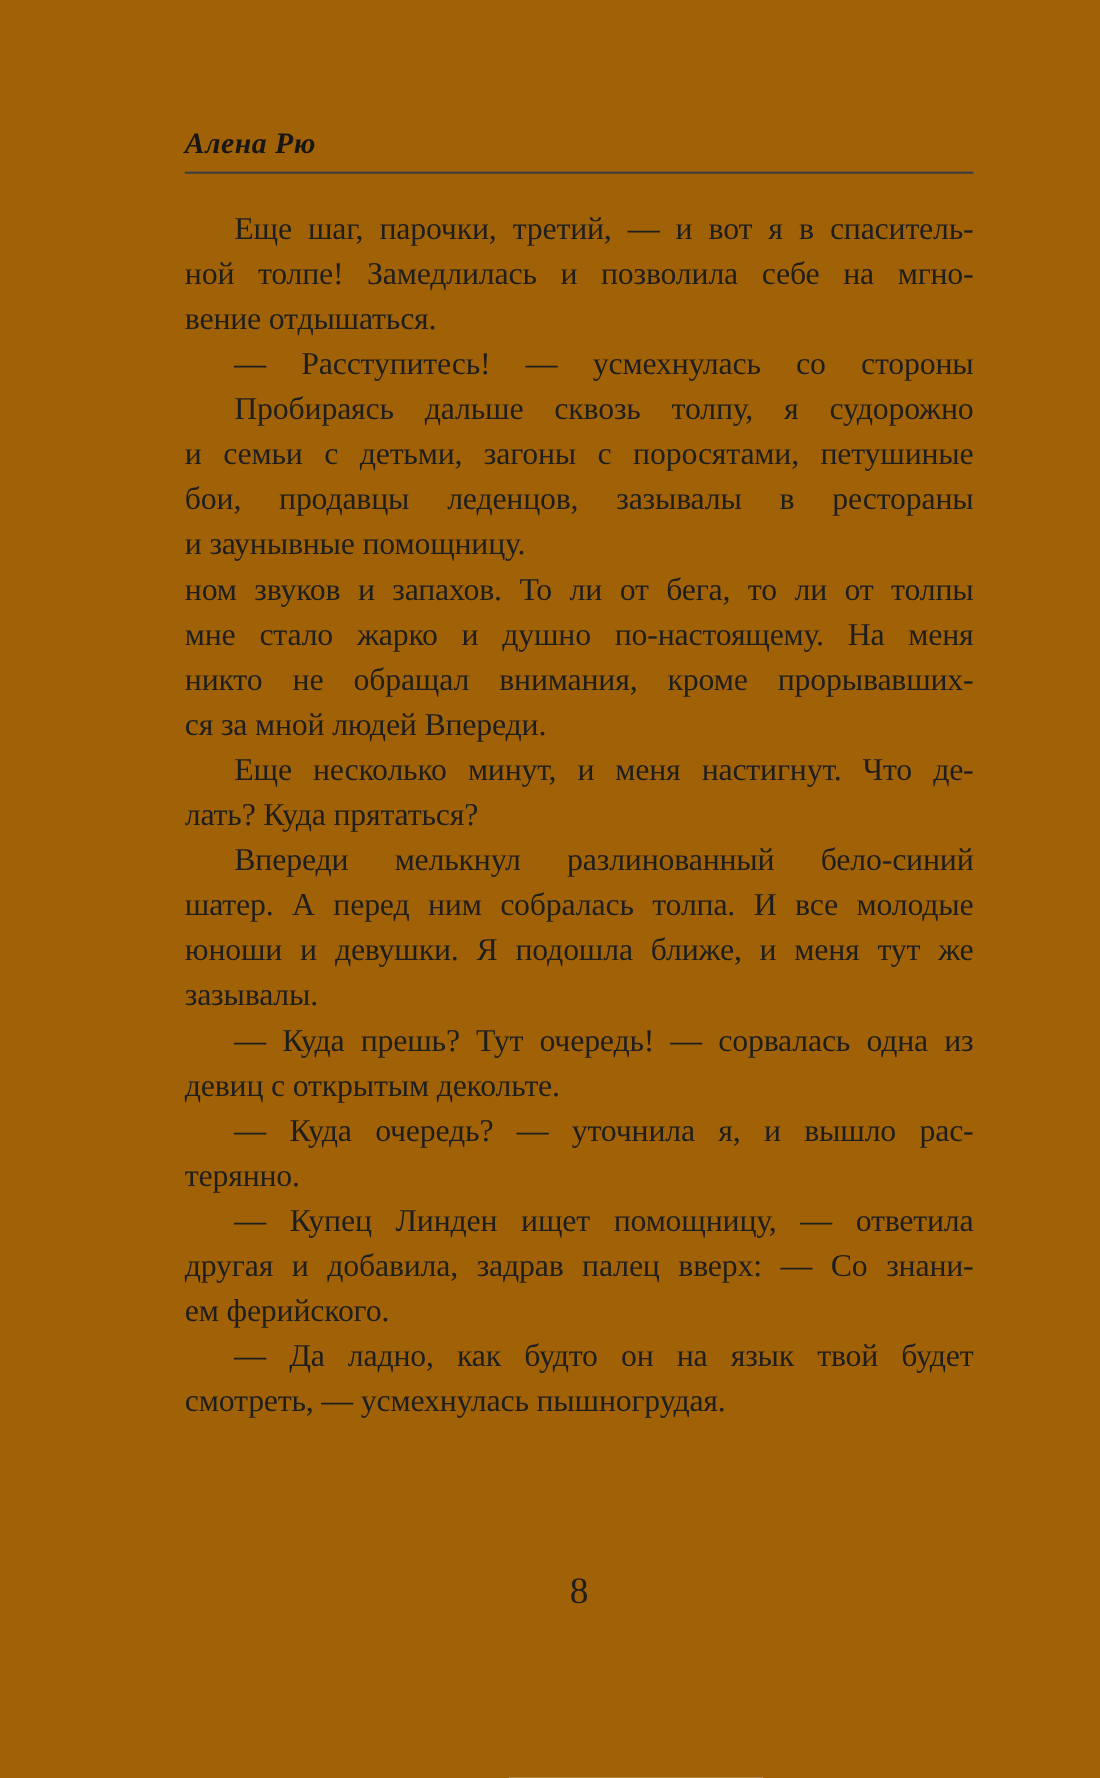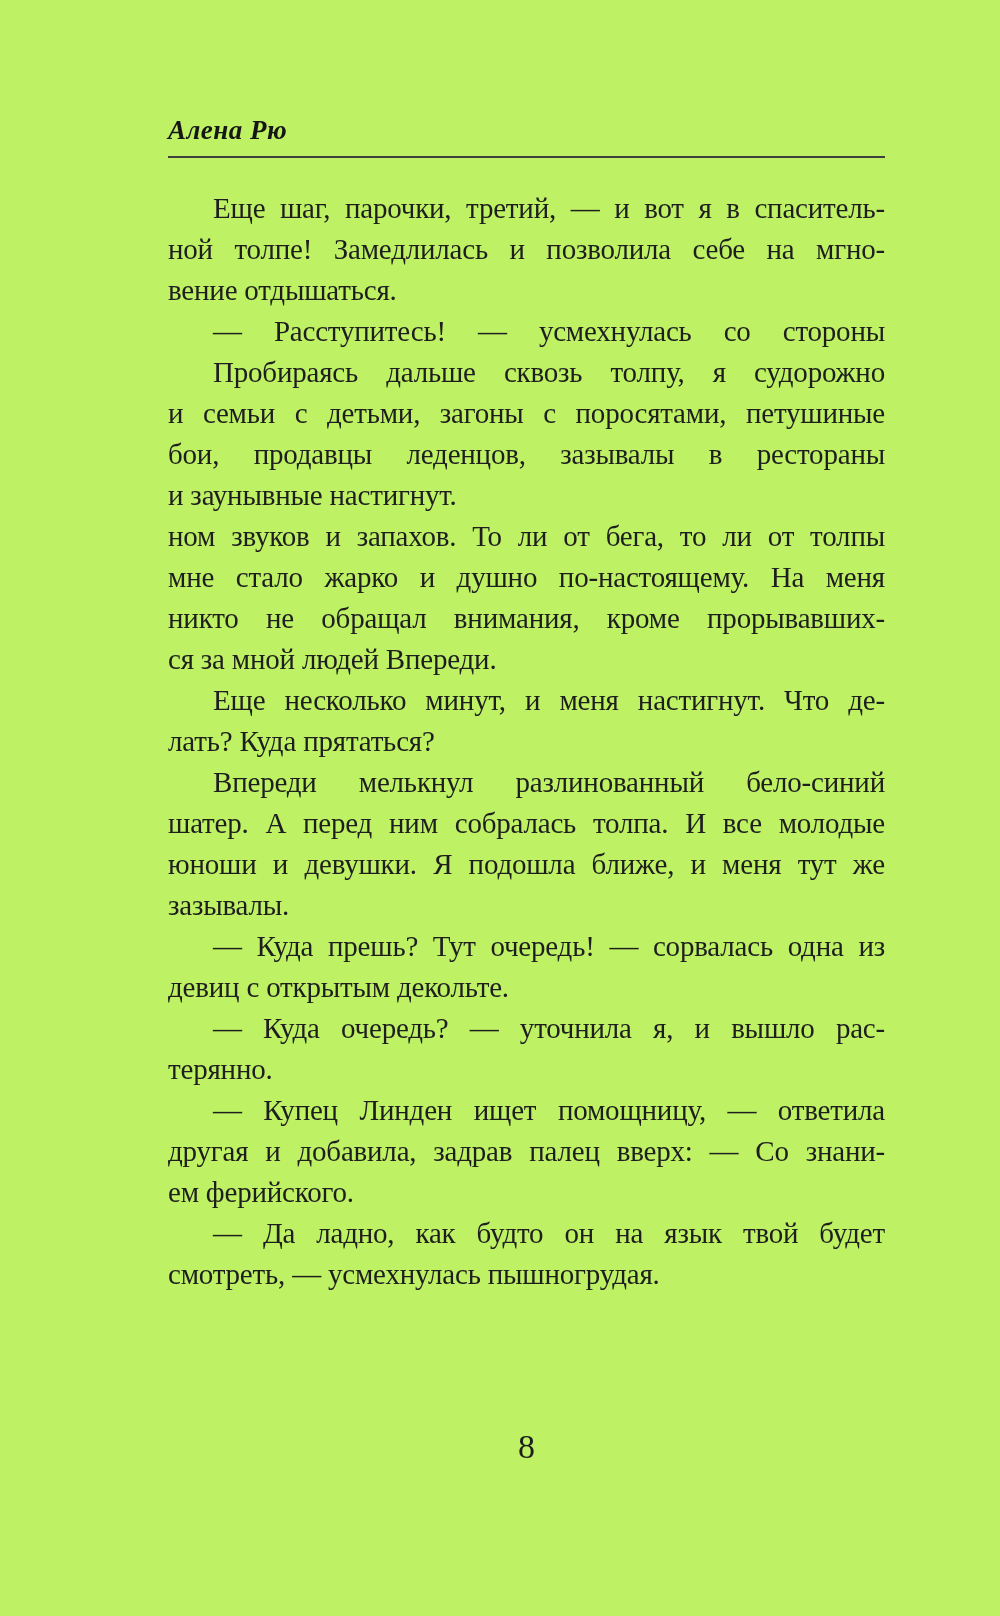--- a/index.html
+++ b/index.html
@@ -11,21 +11,21 @@
     height: 1616px;
     background: #ffffff;
     font-family: "Liberation Serif", serif;
     color: #1e1e1e;
     overflow: hidden;
   }
   .page {
     position: relative;
     width: 1000px;
     height: 1616px;
-    background: #bef264;
+    background: #a16207;
   }
   .content {
     position: absolute;
     left: 168px;
     top: 112px;
     width: 717px;
   }
   .running-head {
     font-style: italic;
     font-weight: bold;
@@ -77,21 +77,21 @@
     <div class="running-head">Алена Рю</div>
     <div class="head-rule"></div>
     <div class="body-text" id="body-text">
         <div class="line first">Еще шаг, парочки, третий, — и вот я в спаситель-</div>
         <div class="line">ной толпе! Замедлилась и позволила себе на мгно-</div>
         <div class="line last">вение отдышаться.</div>
         <div class="line first">— Расступитесь! — усмехнулась со стороны</div>
         <div class="line first">Пробираясь дальше сквозь толпу, я судорожно</div>
         <div class="line">и семьи с детьми, загоны с поросятами, петушиные</div>
         <div class="line">бои, продавцы леденцов, зазывалы в рестораны</div>
-        <div class="line last">и заунывные настигнут.</div>
+        <div class="line last">и заунывные помощницу.</div>
         <div class="line">ном звуков и запахов. То ли от бега, то ли от толпы</div>
         <div class="line">мне стало жарко и душно по-настоящему. На меня</div>
         <div class="line">никто не обращал внимания, кроме прорывавших-</div>
         <div class="line last">ся за мной людей Впереди.</div>
         <div class="line first">Еще несколько минут, и меня настигнут. Что де-</div>
         <div class="line last">лать? Куда прятаться?</div>
         <div class="line first">Впереди мелькнул разлинованный бело-синий</div>
         <div class="line">шатер. А перед ним собралась толпа. И все молодые</div>
         <div class="line">юноши и девушки. Я подошла ближе, и меня тут же</div>
         <div class="line last">зазывалы.</div>

